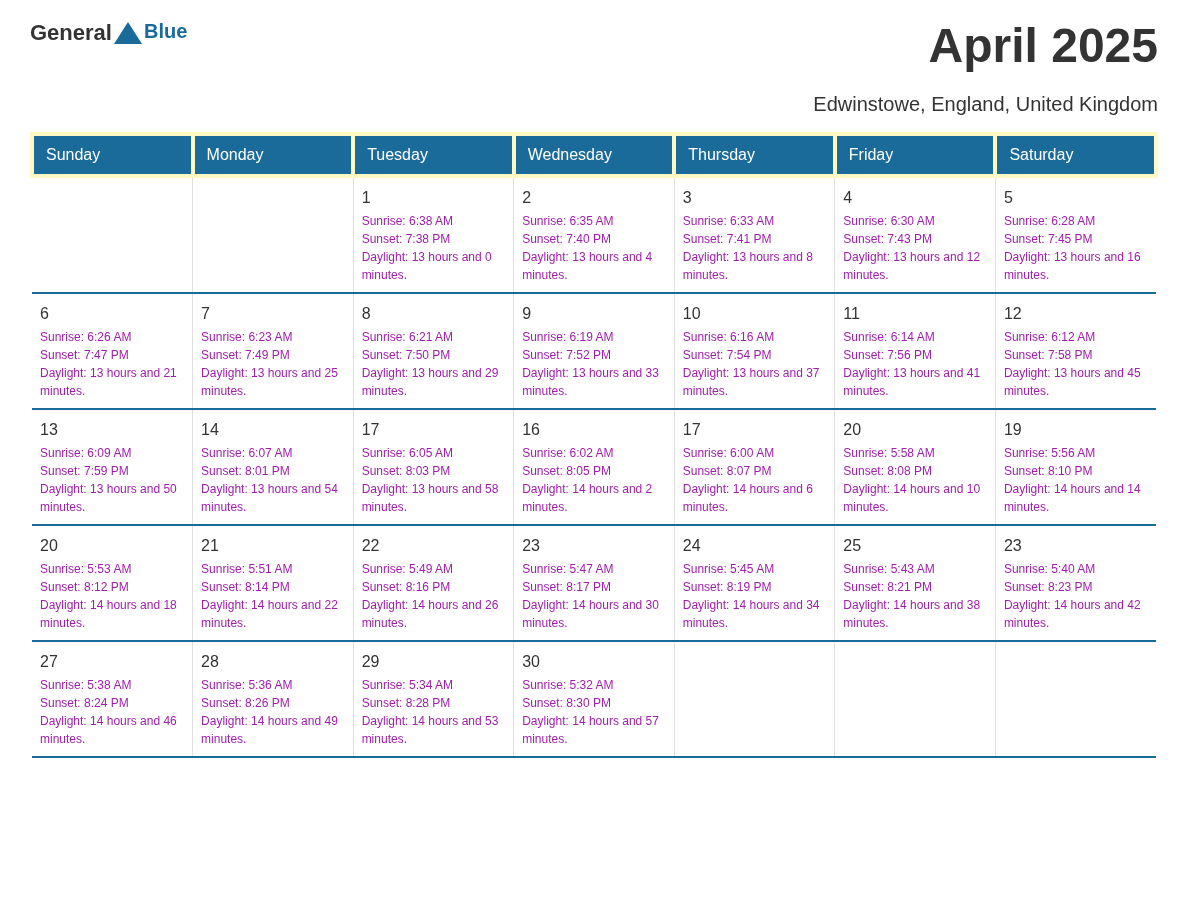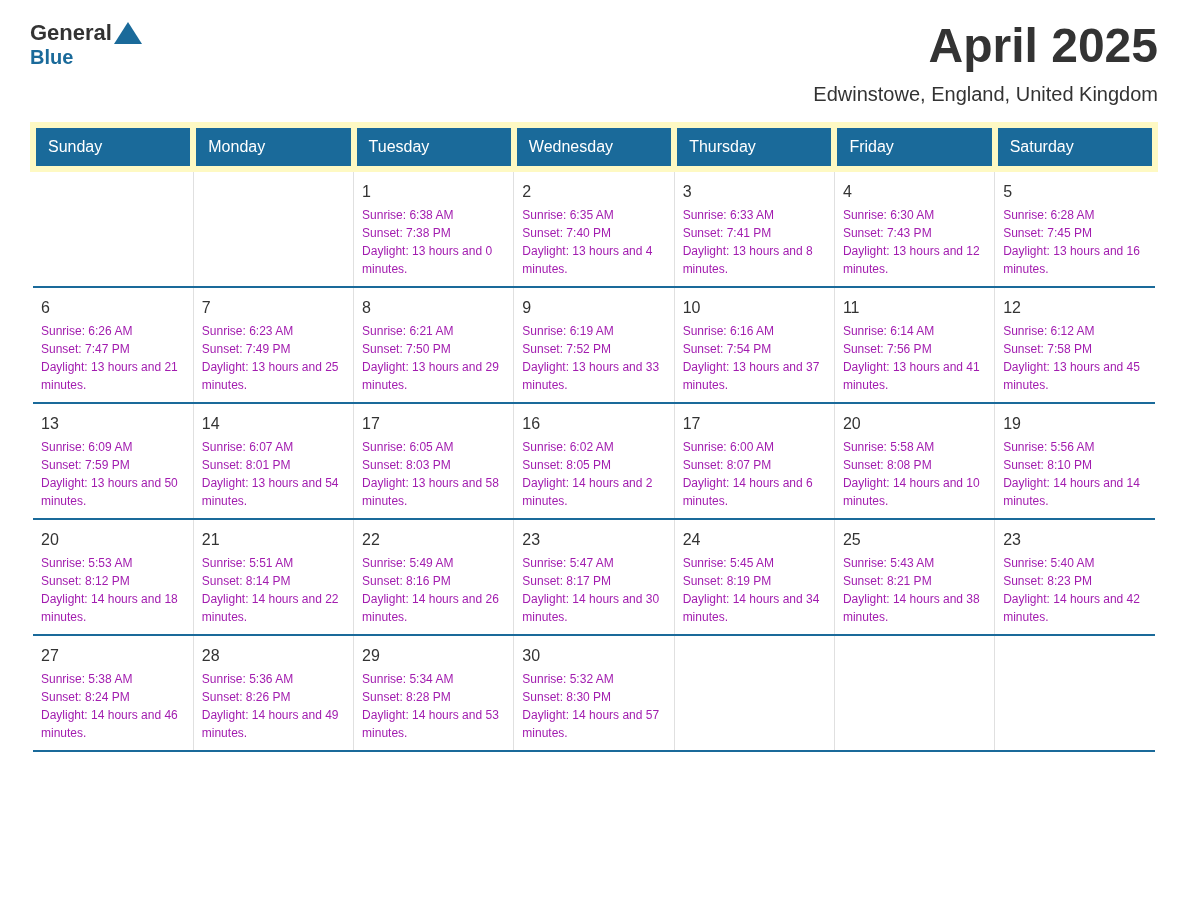--- a/index.html
+++ b/index.html
@@ -26,21 +26,21 @@
     }
 
     .logo-text-blue {
       font-size: 20px;
       font-weight: bold;
       color: #1a6a9a;
     }
 
     .logo-wrapper {
       display: flex;
-      flex-direction: column;
+      flex-direction: row;
       align-items: flex-start;
     }
 
     .logo-row {
       display: flex;
       align-items: center;
     }
 
     .title-section {
       text-align: right;
@@ -49,40 +49,40 @@
     .page-title {
       font-size: 48px;
       font-weight: bold;
       color: #333;
       line-height: 1.1;
     }
 
     .subtitle {
       font-size: 20px;
       color: #333;
-      margin-top: 10px;
+      margin-top: 20px;
     }
 
     table {
       width: 100%;
       border-collapse: collapse;
       table-layout: fixed;
     }
 
     thead tr {
       background-color: #1a6a9a;
       color: #fff;
     }
 
     thead th {
       padding: 10px 12px;
       font-size: 16px;
       font-weight: normal;
       text-align: left;
-      border: 6px solid #fef9c3;
+      border: 4px solid #fef9c3;
     }
 
     tbody tr {
       border-bottom: 2px solid #1a6a9a;
     }
 
     tbody td {
       padding: 8px 8px;
       vertical-align: top;
       font-size: 13px;

